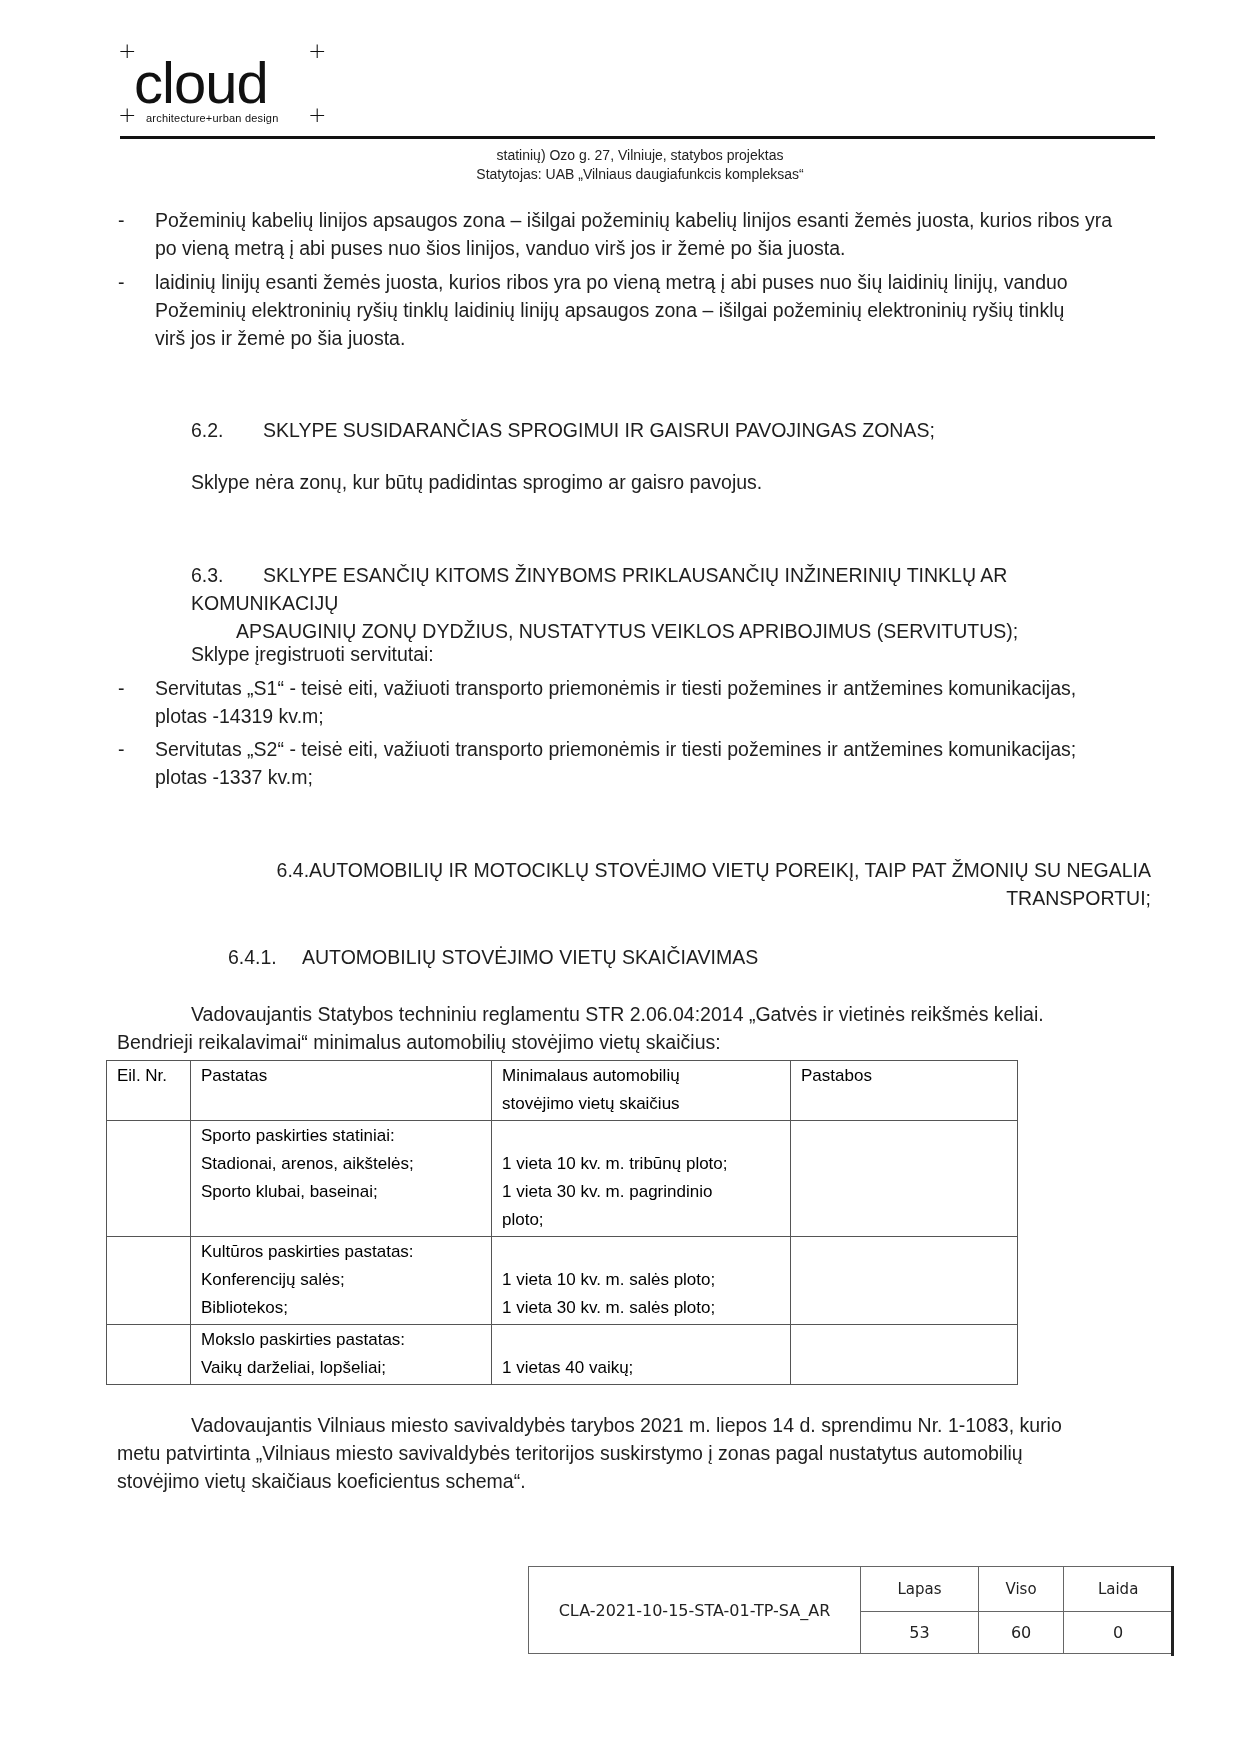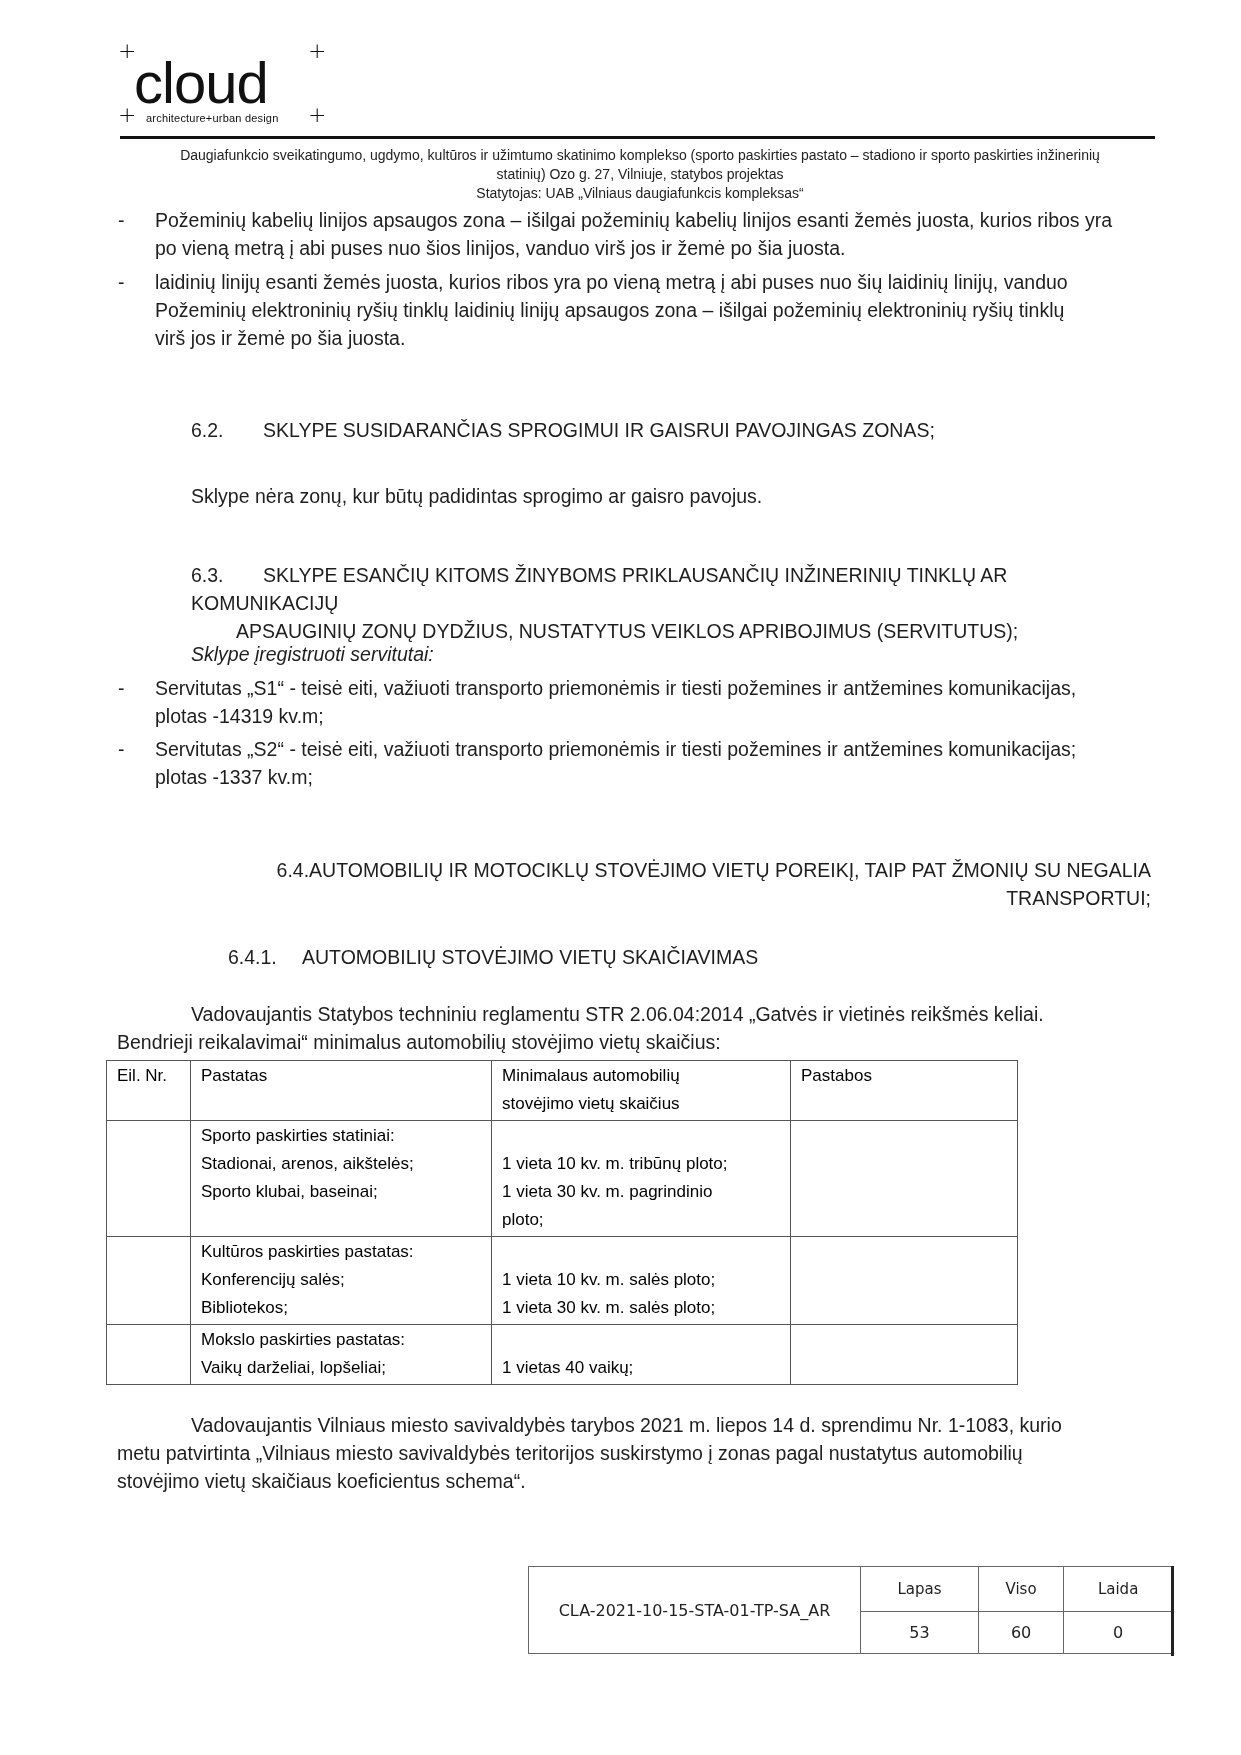--- a/index.html
+++ b/index.html
@@ -61,47 +61,46 @@
   <span class="plus" style="left:196px; top:0px;">+</span>
   <span class="plus" style="left:6px; top:64px;">+</span>
   <span class="plus" style="left:196px; top:64px;">+</span>
   <span class="word">cloud</span>
   <span class="tag">architecture+urban design</span>
 </div>
 
 <div class="abs rule"></div>
 
 <div class="abs header-text">
-  <div>Daugiafunkcio sveikatingumo, ugdymo, kultūros ir užimtumo skatinimo komplekso (sporto paskirties pastato – stadiono ir sporto paskirties inžinerinių</div>
   <div>statinių) Ozo g. 27, Vilniuje, statybos projektas</div>
   <div>Statytojas:  UAB „Vilniaus daugiafunkcis kompleksas“</div>
 </div>
 
 <div class="abs para bullet" style="top:206px;">
   <span class="dash">-</span>
   <span class="txt">Požeminių kabelių linijos apsaugos zona – išilgai požeminių kabelių linijos esanti žemės juosta, kurios ribos yra</span>
   <span class="txt">po vieną metrą į abi puses nuo šios linijos, vanduo virš jos ir žemė po šia juosta.</span>
 </div>
 <div class="abs para bullet" style="top:268px;">
   <span class="dash">-</span>
   <span class="txt">laidinių linijų esanti žemės juosta, kurios ribos yra po vieną metrą į abi puses nuo šių laidinių linijų, vanduo</span>
   <span class="txt">Požeminių elektroninių ryšių tinklų laidinių linijų apsaugos zona – išilgai požeminių elektroninių ryšių tinklų</span>
   <span class="txt">virš jos ir žemė po šia juosta.</span>
 </div>
 
 <div class="abs heading" style="left:191px; top:416px;">
   <span class="num">6.2.</span><span>SKLYPE SUSIDARANČIAS SPROGIMUI IR GAISRUI PAVOJINGAS ZONAS;</span>
 </div>
-<div class="abs para" style="left:191px; top:482px;">Sklype nėra zonų, kur būtų padidintas sprogimo ar gaisro pavojus.</div>
+<div class="abs para" style="left:191px; top:468px;">Sklype nėra zonų, kur būtų padidintas sprogimo ar gaisro pavojus.</div>
 
 <div class="abs heading" style="left:191px; top:561px; width:960px;">
   <div><span class="num">6.3.</span><span>SKLYPE ESANČIŲ KITOMS ŽINYBOMS PRIKLAUSANČIŲ INŽINERINIŲ TINKLŲ AR KOMUNIKACIJŲ</span></div>
   <div style="margin-left:45px;">APSAUGINIŲ ZONŲ DYDŽIUS, NUSTATYTUS VEIKLOS APRIBOJIMUS (SERVITUTUS);</div>
 </div>
-<div class="abs para" style="left:191px; top:640px;font-style:italic;">Sklype įregistruoti servitutai:</div>
+<div class="abs para" style="left:191px; top:640px;">Sklype įregistruoti servitutai:</div>
 <div class="abs para bullet" style="top:674px;">
   <span class="dash">-</span>
   <span class="txt">Servitutas „S1“ - teisė eiti, važiuoti transporto priemonėmis ir tiesti požemines ir antžemines komunikacijas,</span>
   <span class="txt">plotas -14319 kv.m;</span>
 </div>
 <div class="abs para bullet" style="top:735px;">
   <span class="dash">-</span>
   <span class="txt">Servitutas „S2“ - teisė eiti, važiuoti transporto priemonėmis ir tiesti požemines ir antžemines komunikacijas;</span>
   <span class="txt">plotas -1337 kv.m;</span>
 </div>

